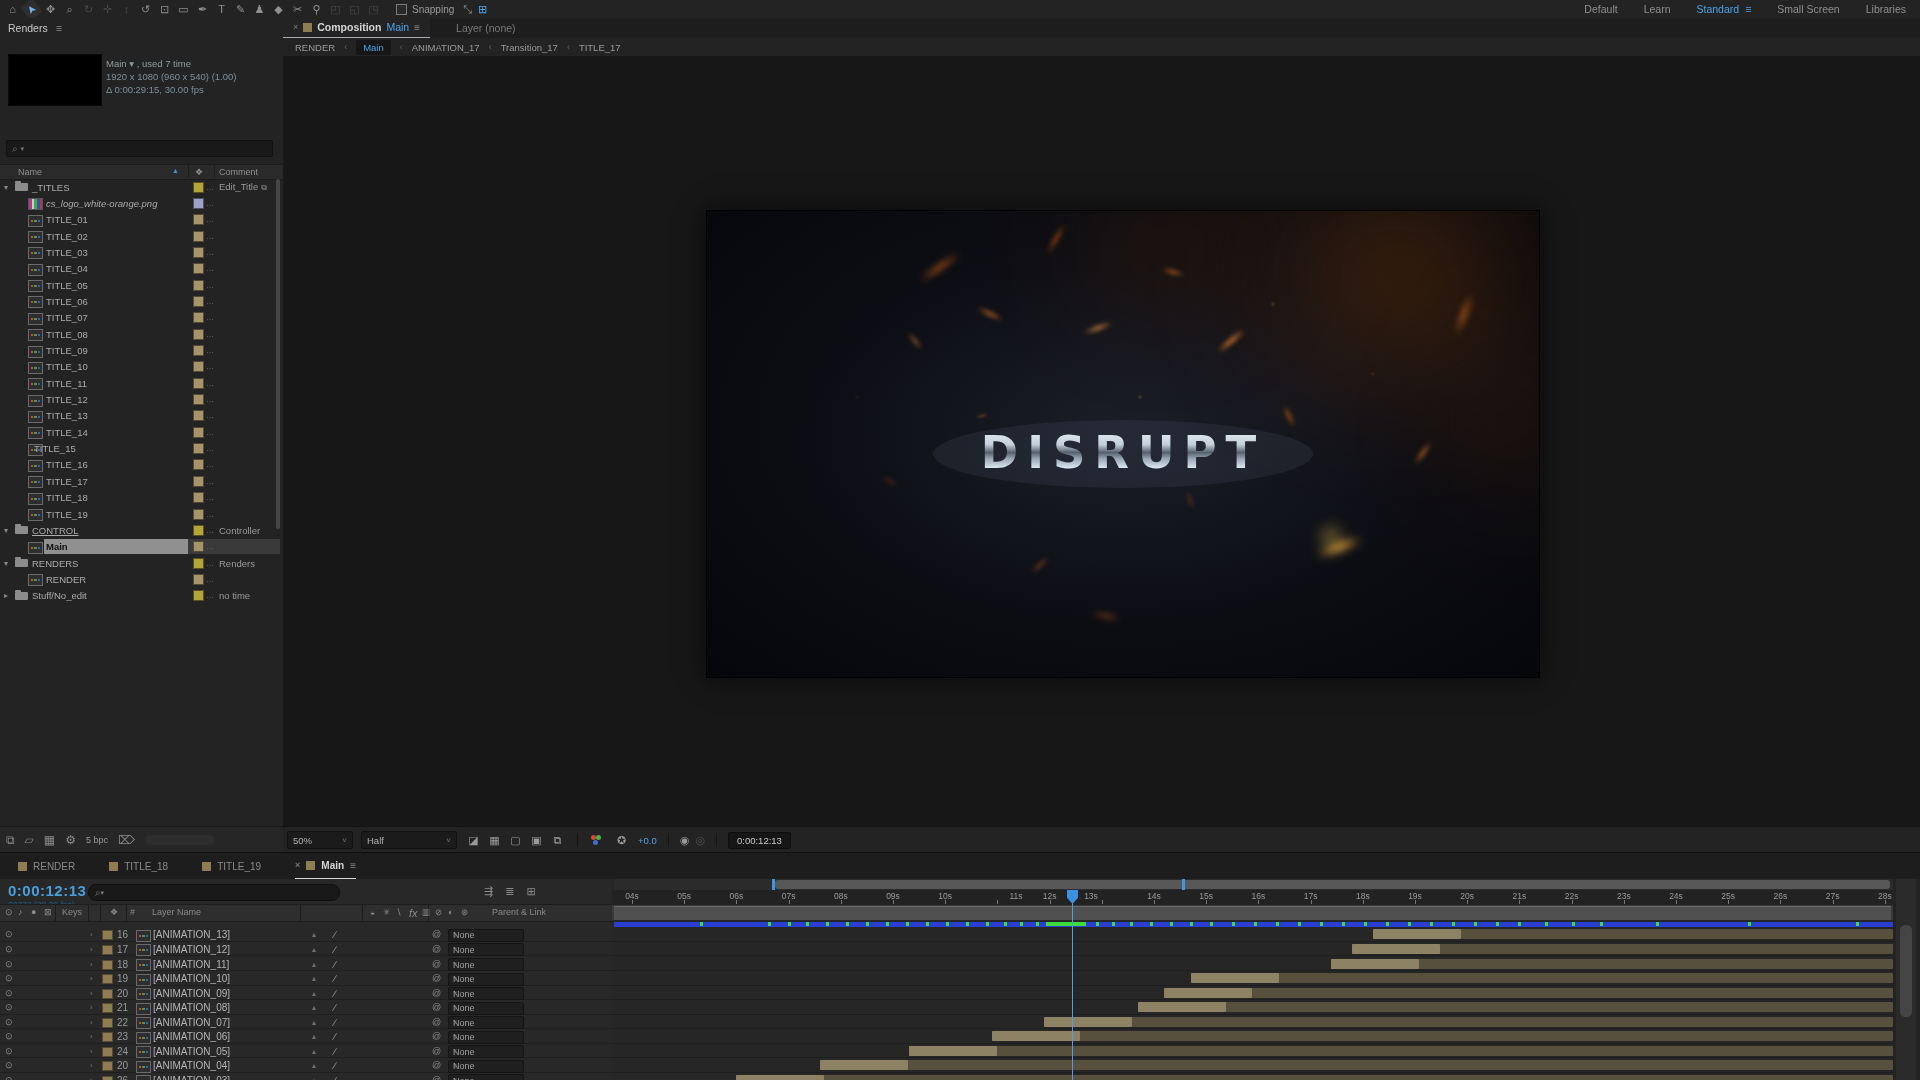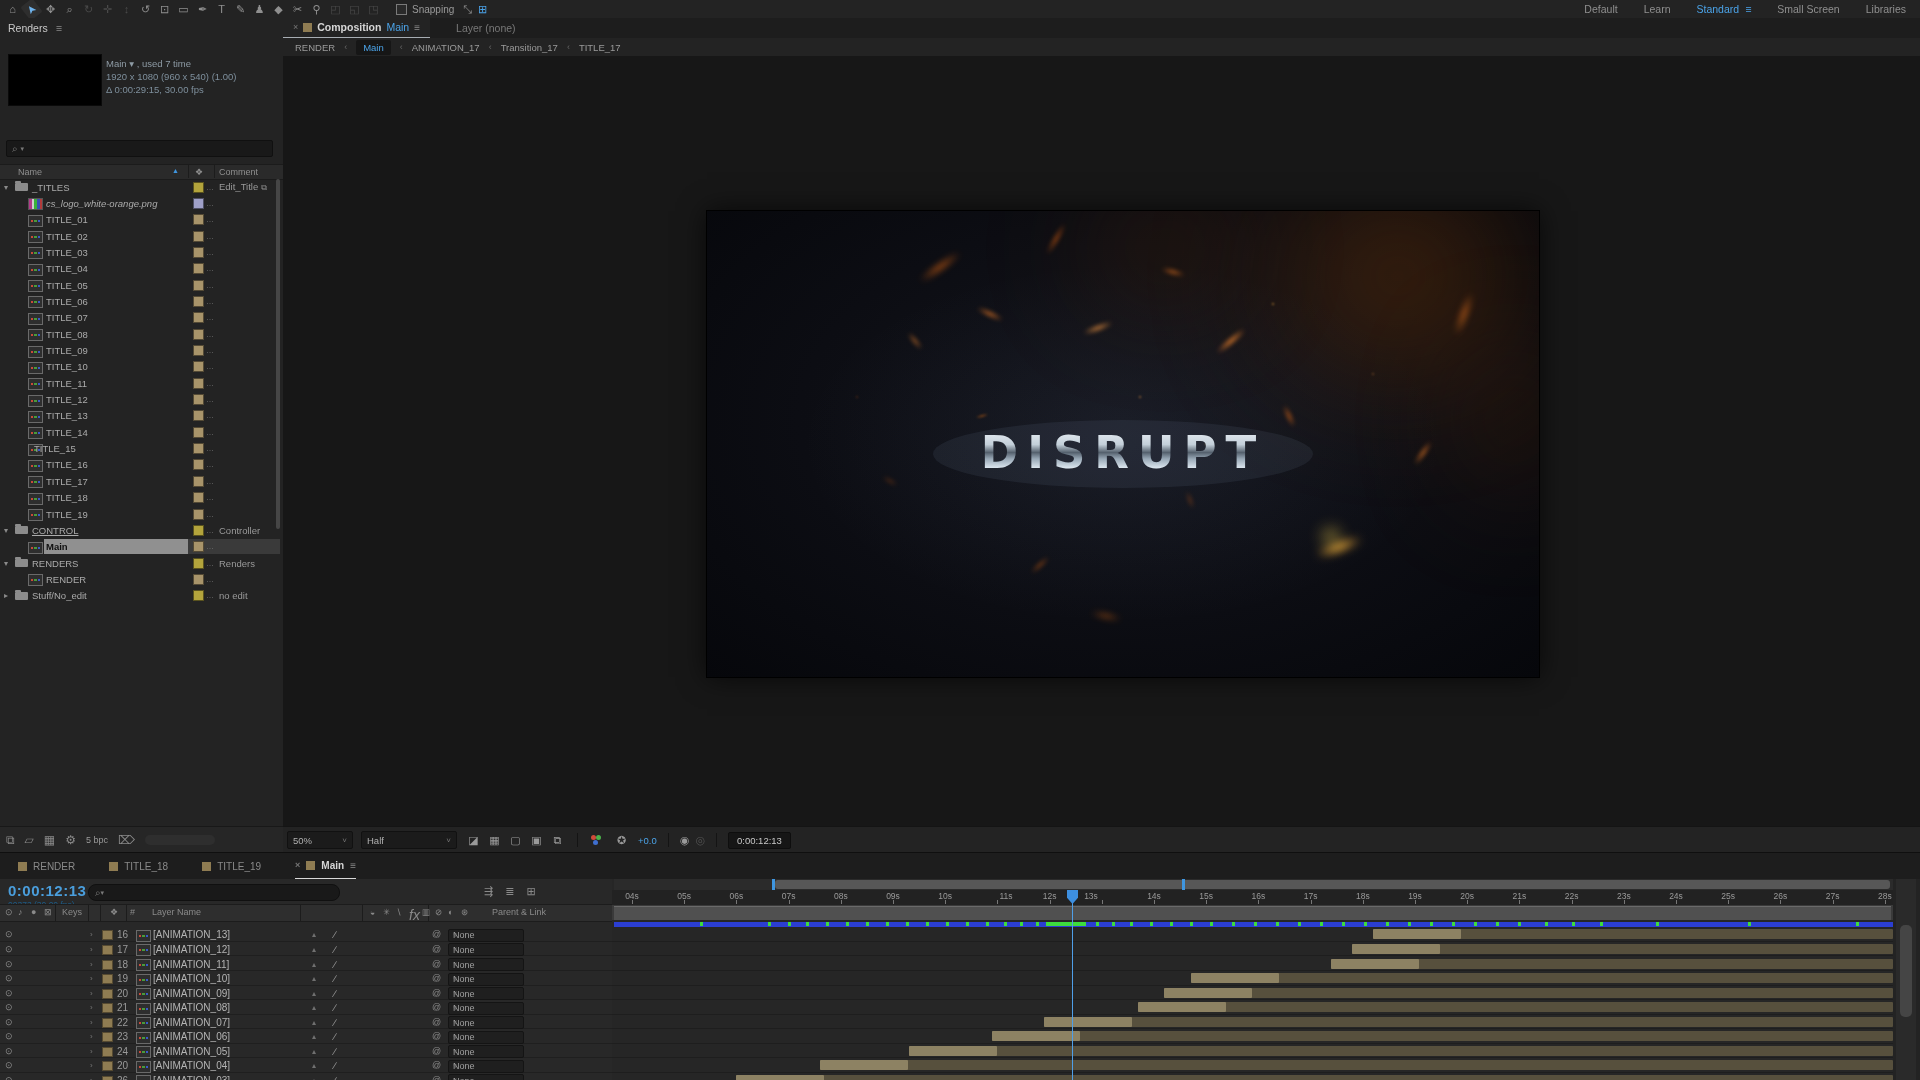--- a/index.html
+++ b/index.html
@@ -348,21 +348,21 @@
           <div class="nm" style="left: 46px;">RENDER</div>
           <div class="lbl" style="background: rgb(168, 148, 106);"></div>
           <div class="dots">…</div>
         </div>
         <div class="prow" style="top: 408.75px;">
           <div class="caret">▸</div>
           <div class="ic-folder" style="left: 15px; top: 4px;"></div>
           <div class="nm" style="left: 32px;">Stuff/No_edit</div>
           <div class="lbl" style="background: rgb(179, 164, 60);"></div>
           <div class="dots">…</div>
-          <div class="cmt">no edit</div>
+          <div class="cmt">no time</div>
         </div>
       </div>
     <div id="proj-scroll"></div>
     <div id="proj-footer">
         <span class="fic">⧉</span>
         <span class="fic">▱</span>
         <span class="fic">▦</span>
         <span class="fic">⚙</span>
         <span style="font-size: 9px;">5 bpc</span>
         <span class="fic">⌦</span>
@@ -518,21 +518,21 @@
           <div class="hdr-sep" style="left: 300px;"></div>
           <div class="hdr-sep" style="left: 362px;"></div>
           <div class="hdr-sep" style="left: 428px;"></div>
           <span style="left: 62px;">Keys</span>
           <span style="left: 110px;">❖</span>
           <span style="left: 130px;">#</span>
           <span style="left: 152px;">Layer Name</span>
           <span style="left: 370px; font-size: 8.5px; font-style: normal;">◒</span>
           <span style="left: 383px; font-size: 8.5px; font-style: normal;">✳</span>
           <span style="left: 396px; font-size: 8.5px; font-style: normal;">∖</span>
-          <span style="left: 409px; font-size: 14px; font-style: italic;">fx</span>
+          <span style="left: 409px; font-size: 11px; font-style: italic;">fx</span>
           <span style="left: 422px; font-size: 8.5px; font-style: normal;">▥</span>
           <span style="left: 435px; font-size: 8.5px; font-style: normal;">⊘</span>
           <span style="left: 448px; font-size: 8.5px; font-style: normal;">◐</span>
           <span style="left: 461px; font-size: 8.5px; font-style: normal;">⊛</span>
           <span style="left: 492px;">Parent &amp; Link</span>
         </div>
       <div id="tl-rows">
           <div class="lrow" style="top: 7.4px; height: 13.55px;">
             <span class="eye" style="top: 2px;">⊙</span>
             <span class="arr" style="top: 3px;">›</span>
@@ -714,21 +714,21 @@
           <div class="rlab" style="left: 124.4px; text-align: right;">06s</div>
           <div class="rtick" style="left: 124.4px;"></div>
           <div class="rlab" style="left: 176.6px;">07s</div>
           <div class="rtick" style="left: 176.6px;"></div>
           <div class="rlab" style="left: 228.8px;">08s</div>
           <div class="rtick" style="left: 228.8px;"></div>
           <div class="rlab" style="left: 281px;">09s</div>
           <div class="rtick" style="left: 281px;"></div>
           <div class="rlab" style="left: 333.2px;">10s</div>
           <div class="rtick" style="left: 333.2px;"></div>
-          <div class="rlab" style="left: 394px;">11s</div>
+          <div class="rlab" style="left: 404px;">11s</div>
           <div class="rtick" style="left: 385.4px;"></div>
           <div class="rlab" style="left: 437.6px;">12s</div>
           <div class="rtick" style="left: 437.6px;"></div>
           <div class="rlab" style="left: 479px;">13s</div>
           <div class="rtick" style="left: 489.8px;"></div>
           <div class="rlab" style="left: 542px;">14s</div>
           <div class="rtick" style="left: 542px;"></div>
           <div class="rlab" style="left: 594.2px;">15s</div>
           <div class="rtick" style="left: 594.2px;"></div>
           <div class="rlab" style="left: 646.4px;">16s</div>

